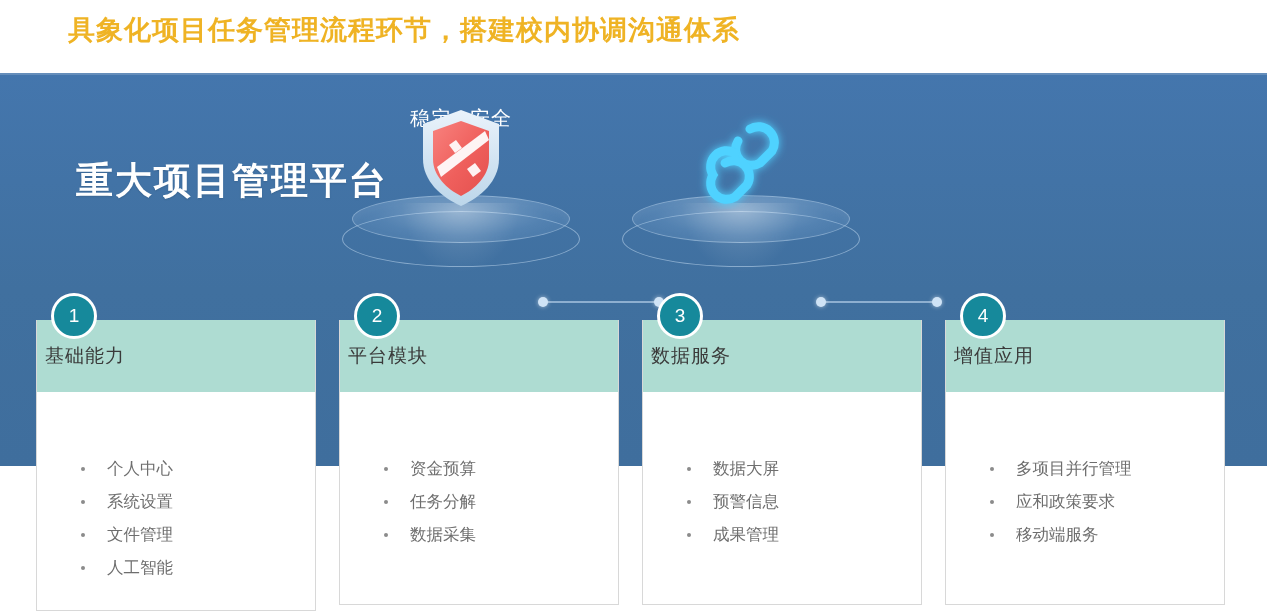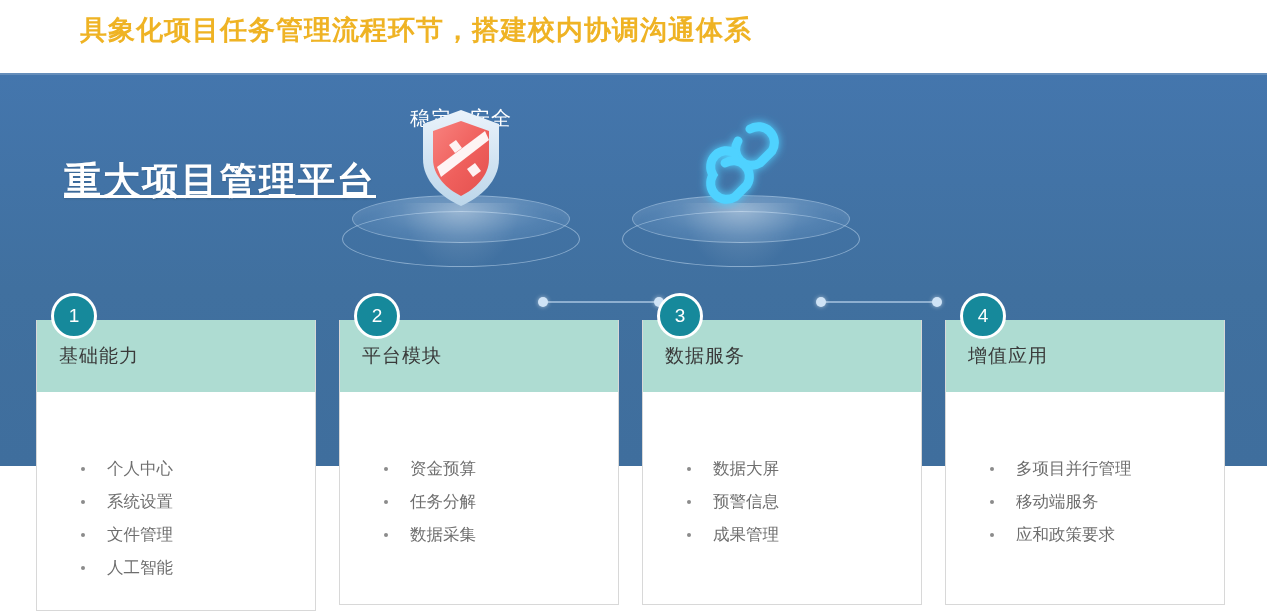--- a/index.html
+++ b/index.html
@@ -7,21 +7,21 @@
     width:1267px;height:611px;
     background:#ffffff;
     font-family:"Liberation Sans","DejaVu Sans",sans-serif;
     overflow:hidden;
     position:relative;
   }
   .slide{position:relative;width:1267px;height:611px;overflow:hidden;background:#fff;}
 
   
   .title-bar{
-    position:absolute;left:12px;top:0;width:1039px;height:73px;background:#ffffff;
+    position:absolute;left:0;top:0;width:1039px;height:73px;background:#ffffff;
   }
   .slide-title{
     position:absolute;left:68px;top:12px;
     font-size:27px;font-weight:bold;letter-spacing:1px;
     color:#efb324;
     white-space:nowrap;
   }
 
   
   .blue-band{
@@ -29,25 +29,24 @@
     background:#4274ab;
     background:linear-gradient(180deg,#4476ad 0%,#40709f 55%,#3f6e9d 100%);
   }
   .blue-band:before{
     content:"";position:absolute;left:0;top:0;width:100%;height:2px;
     background:rgba(255,255,255,.18);
   }
 
   
   .brand{
-    position:absolute;left:64px;top:156px;
+    position:absolute;left:76px;top:156px;
     font-size:37px;font-weight:bold;color:#ffffff;
     letter-spacing:2px;white-space:nowrap;
     text-shadow:0 1px 2px rgba(0,0,0,.12);
-    text-decoration:underline;
   }
 
   
   .pillars{position:absolute;left:0;top:73px;width:1267px;height:200px;}
   .pillar{position:absolute;width:250px;height:200px;}
   .pillar .caption{
     position:absolute;top:32px;left:0;width:250px;text-align:center;
     color:#ffffff;font-size:20px;letter-spacing:1px;white-space:nowrap;
   }
   .pillar .caption span{display:inline-block;}
@@ -99,21 +98,21 @@
     background:#ffffff;
     border:1px solid #d8d8d8;
     border-top:none;
     box-sizing:border-box;
   }
   .card-head{
     height:72px;background:#aedcd2;box-sizing:border-box;
     display:flex;align-items:center;
   }
   .card-title{
-    color:#3a3a3a;font-size:19px;margin-left:22px;letter-spacing:1px;white-space:nowrap;
+    color:#3a3a3a;font-size:19px;margin-left:8px;letter-spacing:1px;white-space:nowrap;
   }
   .card-body{
     background:#ffffff;padding:24px 0 26px 0;min-height:176px;box-sizing:border-box;margin-top:36px;
   }
   .card-body ul{list-style:none;margin:0;padding:0;}
   .card-body li{
     position:relative;
     color:#6e6e6e;font-size:16.5px;line-height:33px;
     padding-left:70px;white-space:nowrap;
   }
@@ -257,20 +256,20 @@
     </div>
 
     <div class="card" id="card-3" style="left: 945px;">
       <div class="badge">4</div>
       <div class="card-head">
         <div class="card-title">增值应用</div>
       </div>
       <div class="card-body">
         <ul>
           <li>多项目并行管理</li>
+          <li>应和政策要求</li>
           <li>移动端服务</li>
-          <li>应和政策要求</li>
         </ul>
       </div>
     </div>
 
   </div>
 </div>
 
 </body></html>

